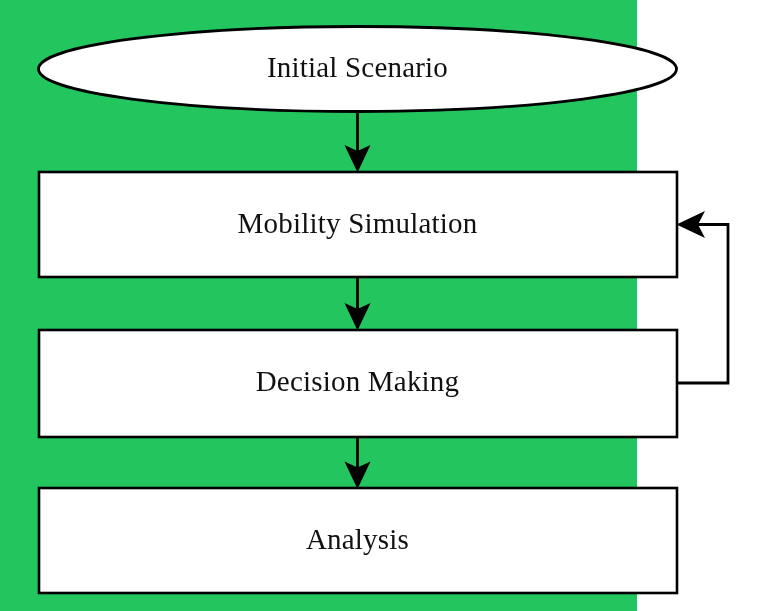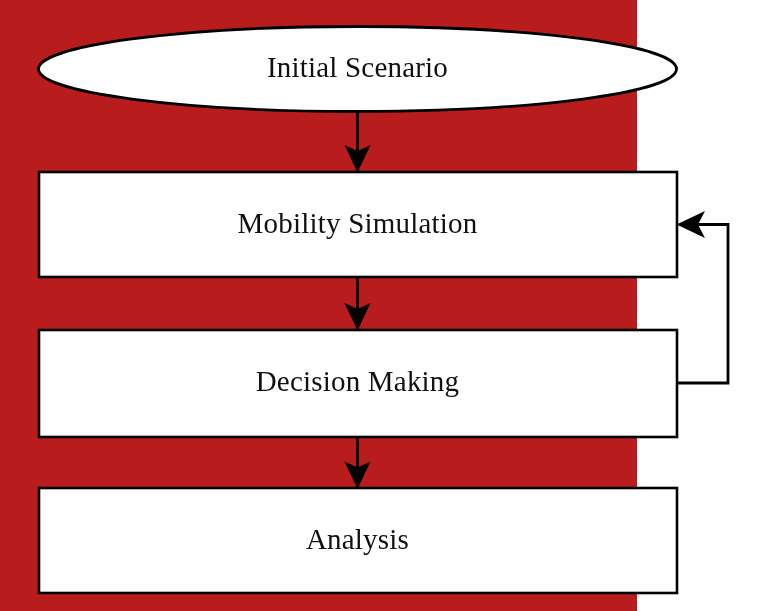--- a/index.html
+++ b/index.html
@@ -10,21 +10,21 @@
   body {
     width: 763px;
     height: 611px;
     font-family: "Liberation Serif", "DejaVu Serif", serif;
     overflow: hidden;
   }
   #flowchart-root {
     position: relative;
     width: 637px;
     height: 611px;
-    background: #b91c1c;
+    background: #22c55e;
   }
   svg#flow-svg {
     display: block;
     width: 763px;
     height: 611px;
   }
   .node-shape {
     fill: #ffffff;
     stroke: #000000;
     stroke-width: 2.6;

